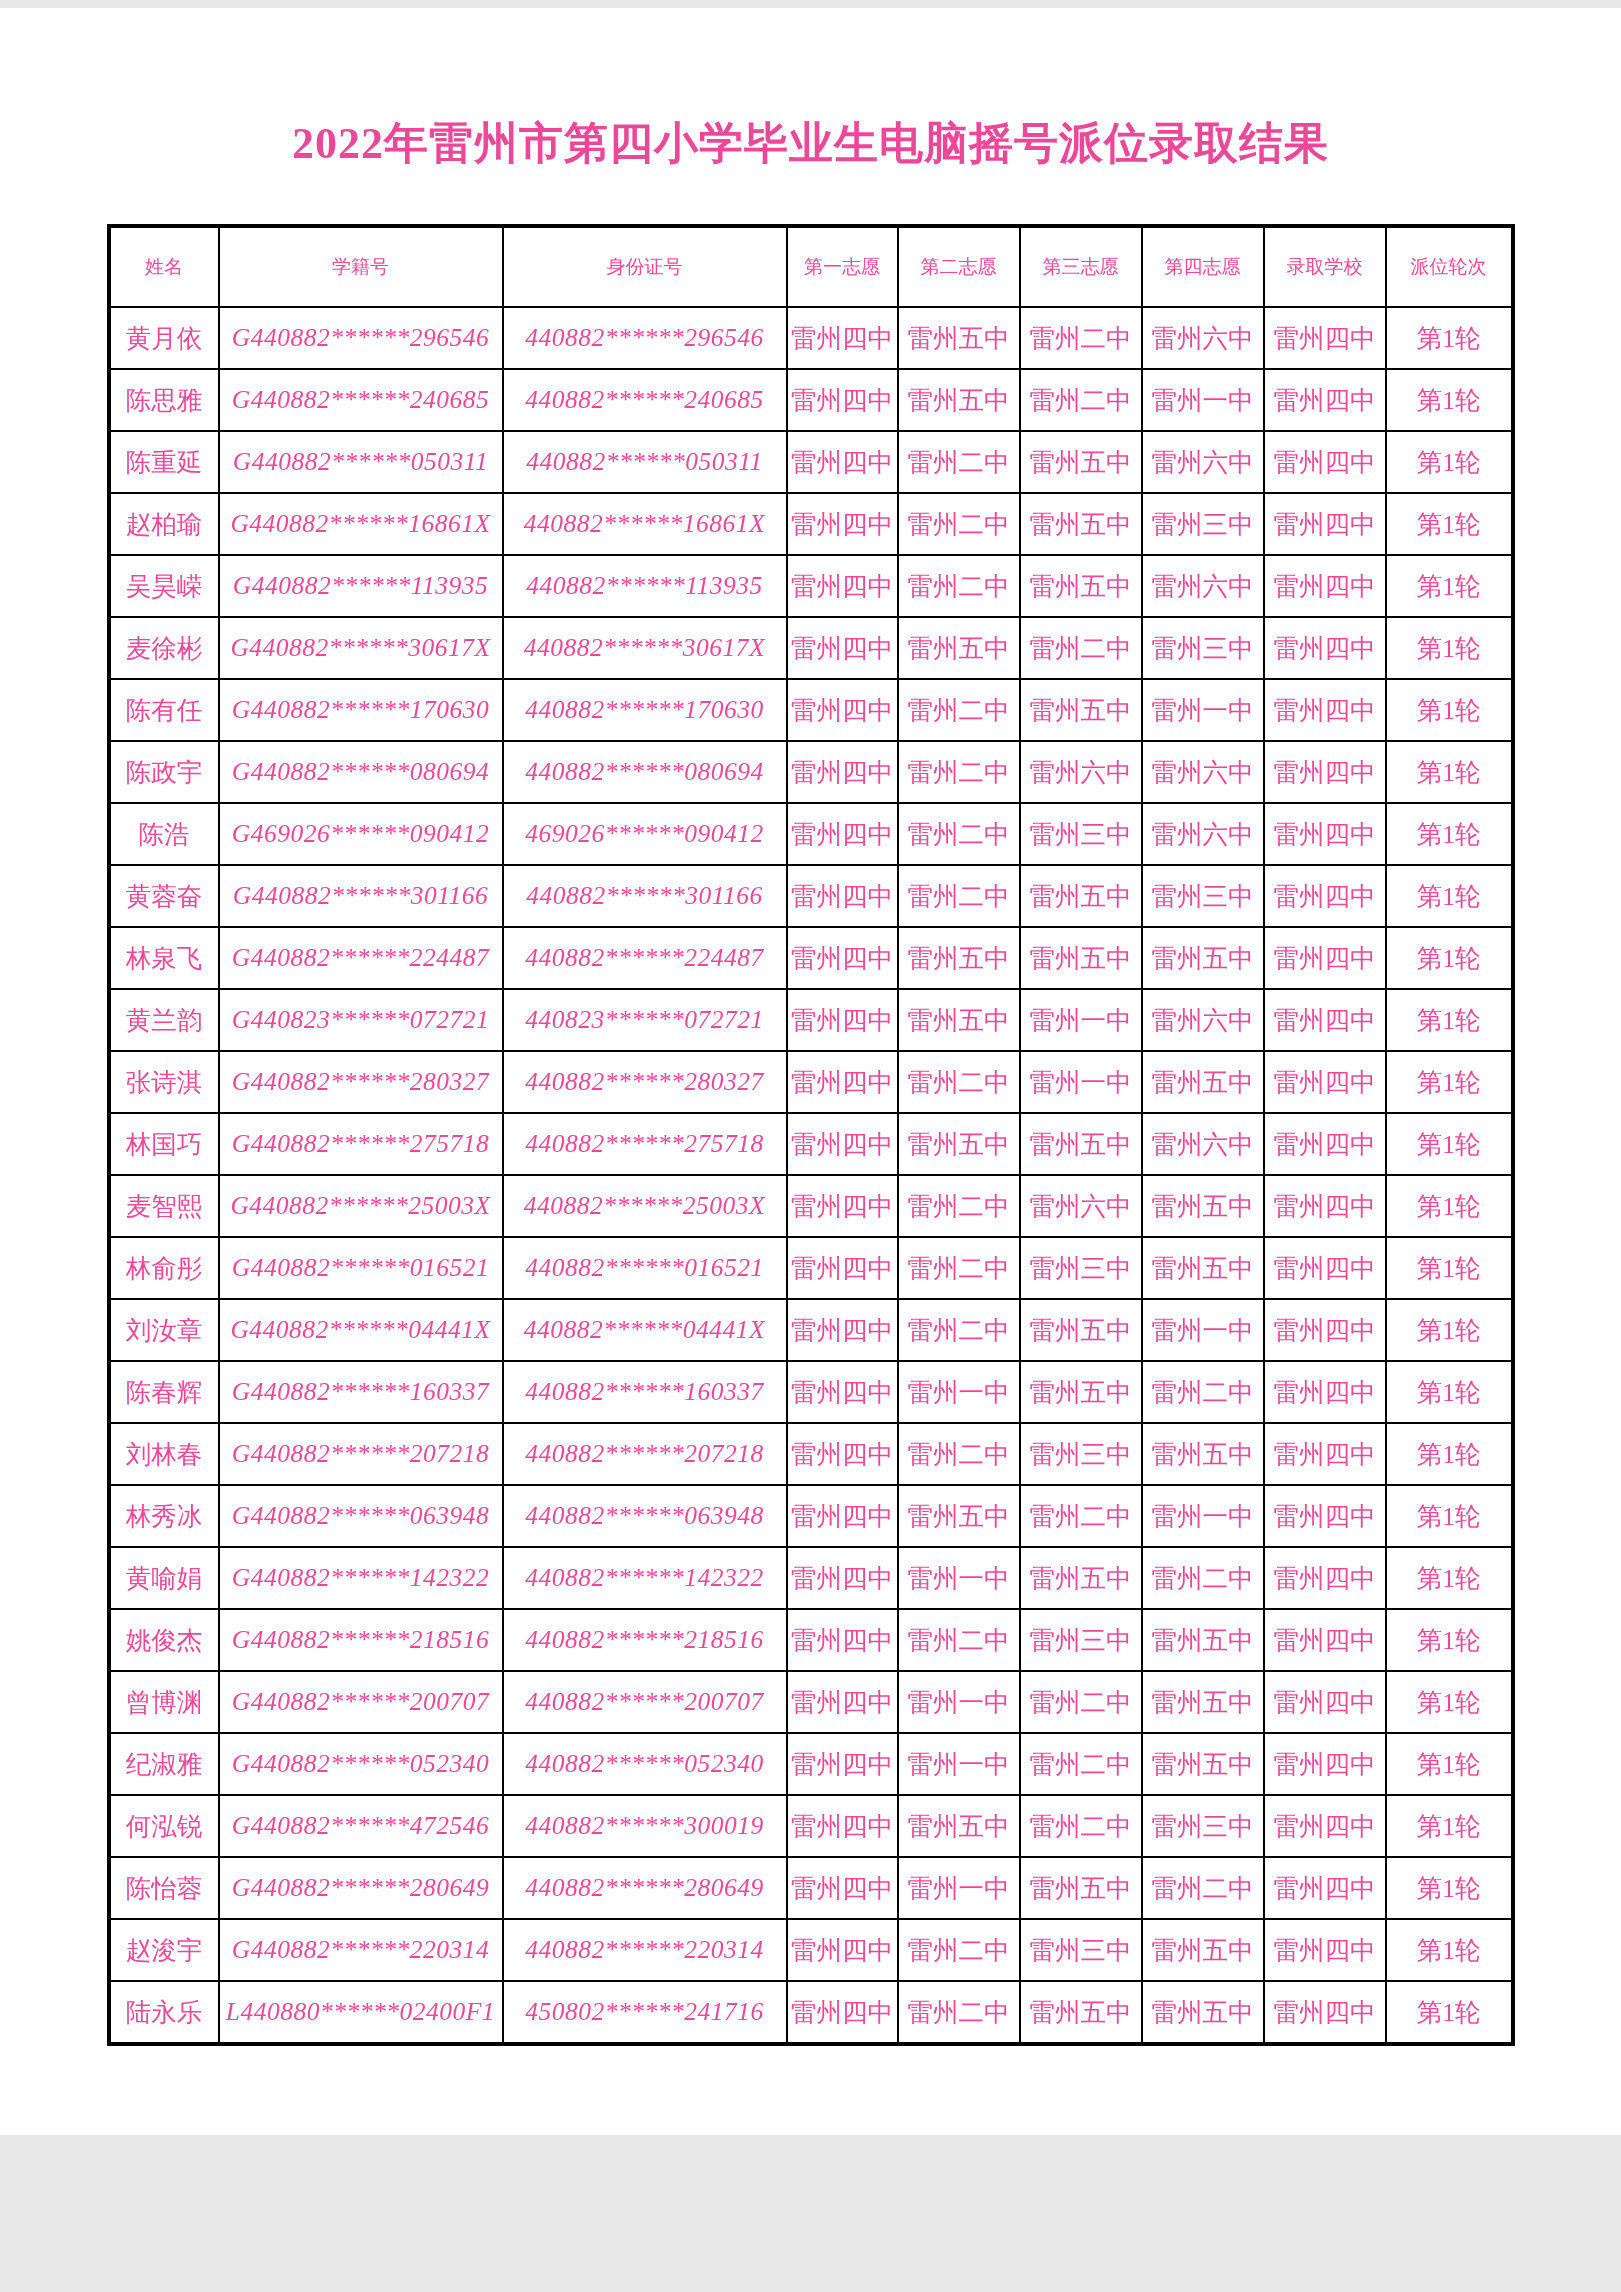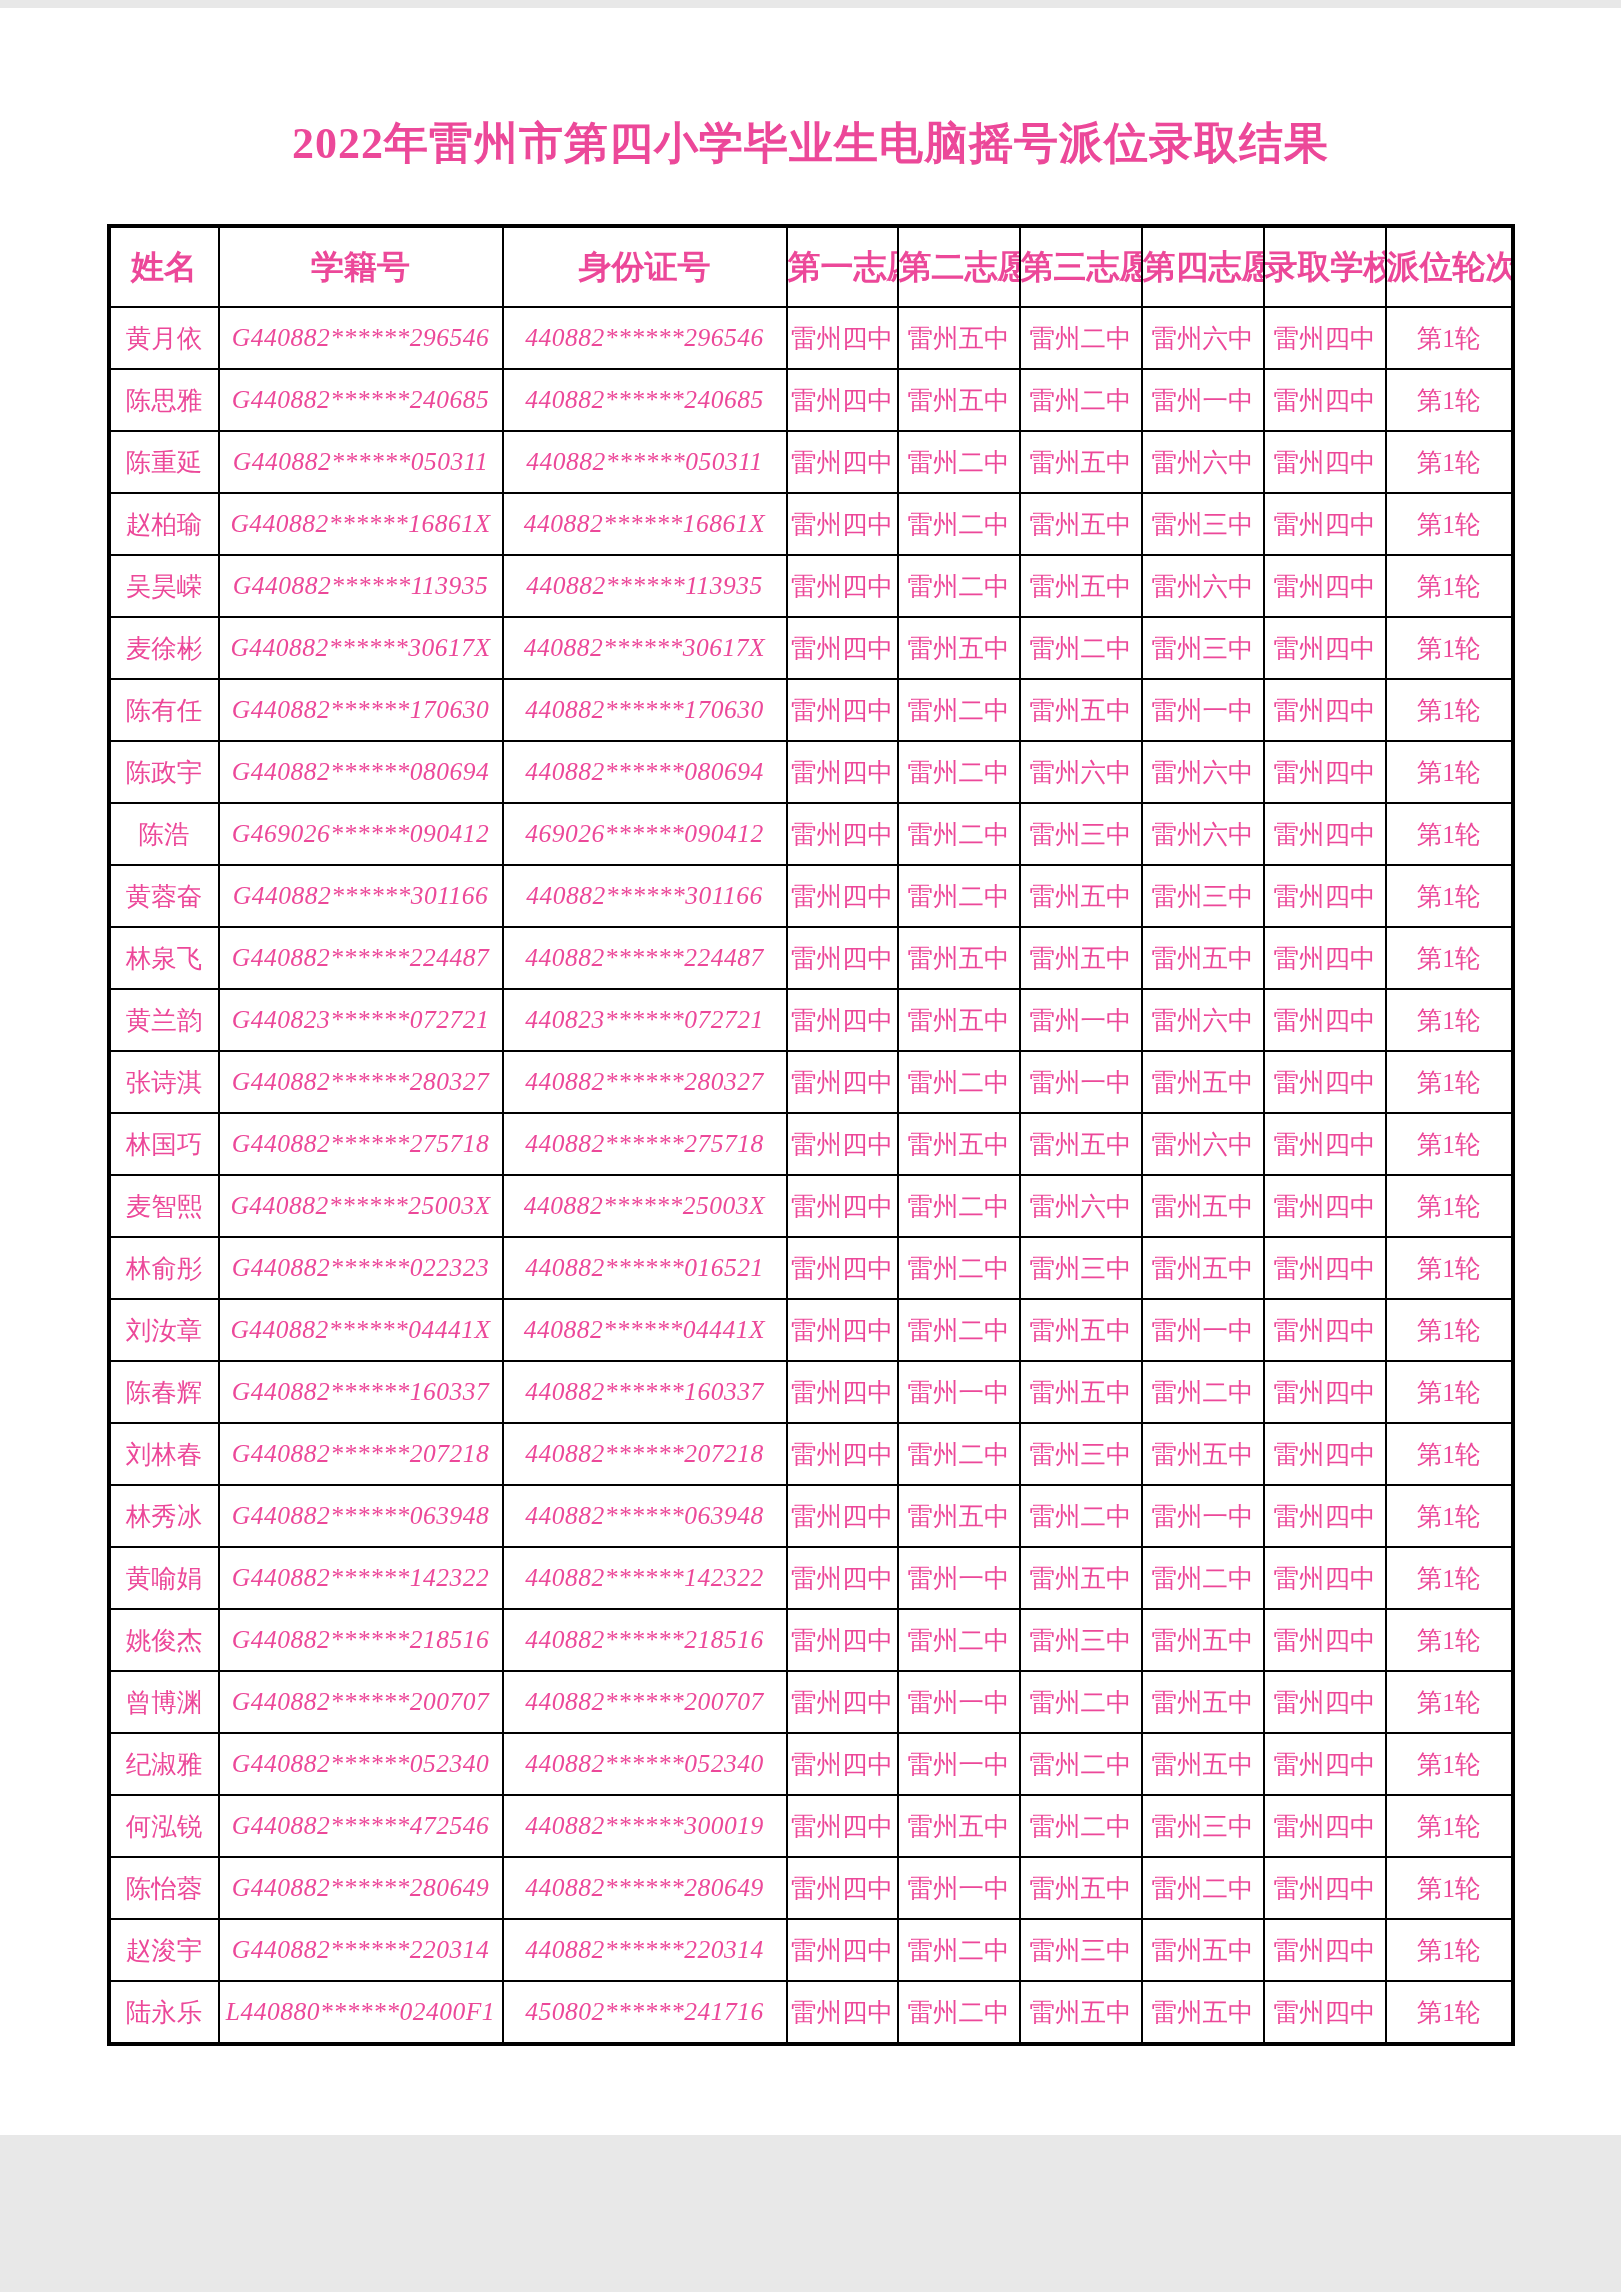--- a/index.html
+++ b/index.html
@@ -30,22 +30,22 @@
   table.results td{
     border:2.9px solid #000;
     text-align:center;
     vertical-align:middle;
     padding:0;
     overflow:hidden;
     white-space:nowrap;
   }
   table.results th{
     height:78px;
-    font-size:33px;
-    font-weight:bold;
+    font-size:19px;
+    font-weight:normal;
   }
   table.results td{
     height:60px;
     font-size:25.5px;
     font-weight:normal;
   }
   td.c-id, td.c-sid{ font-size:26.5px; letter-spacing:0.5px;font-style:italic; }
   .page-footer{
     position:absolute;
     top:2168px;
@@ -247,21 +247,21 @@
           <td class="c-id">440882******25003X</td>
           <td class="c-ch1">雷州四中</td>
           <td class="c-ch2">雷州二中</td>
           <td class="c-ch3">雷州六中</td>
           <td class="c-ch4">雷州五中</td>
           <td class="c-school">雷州四中</td>
           <td class="c-round">第1轮</td>
         </tr>
         <tr>
           <td class="c-name">林俞彤</td>
-          <td class="c-sid">G440882******022323</td>
+          <td class="c-sid">G440882******016521</td>
           <td class="c-id">440882******016521</td>
           <td class="c-ch1">雷州四中</td>
           <td class="c-ch2">雷州二中</td>
           <td class="c-ch3">雷州三中</td>
           <td class="c-ch4">雷州五中</td>
           <td class="c-school">雷州四中</td>
           <td class="c-round">第1轮</td>
         </tr>
         <tr>
           <td class="c-name">刘汝章</td>

